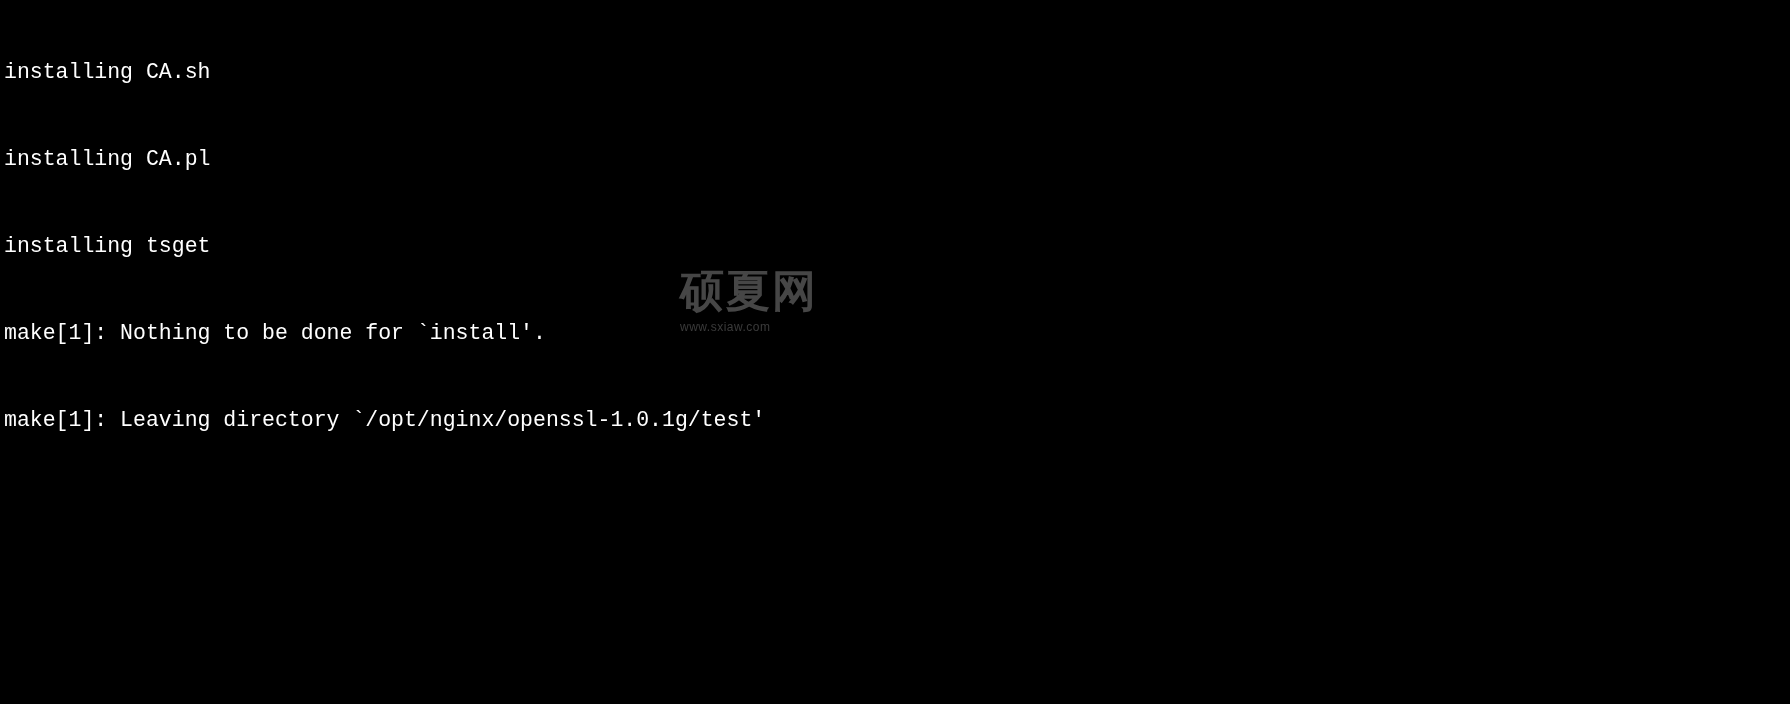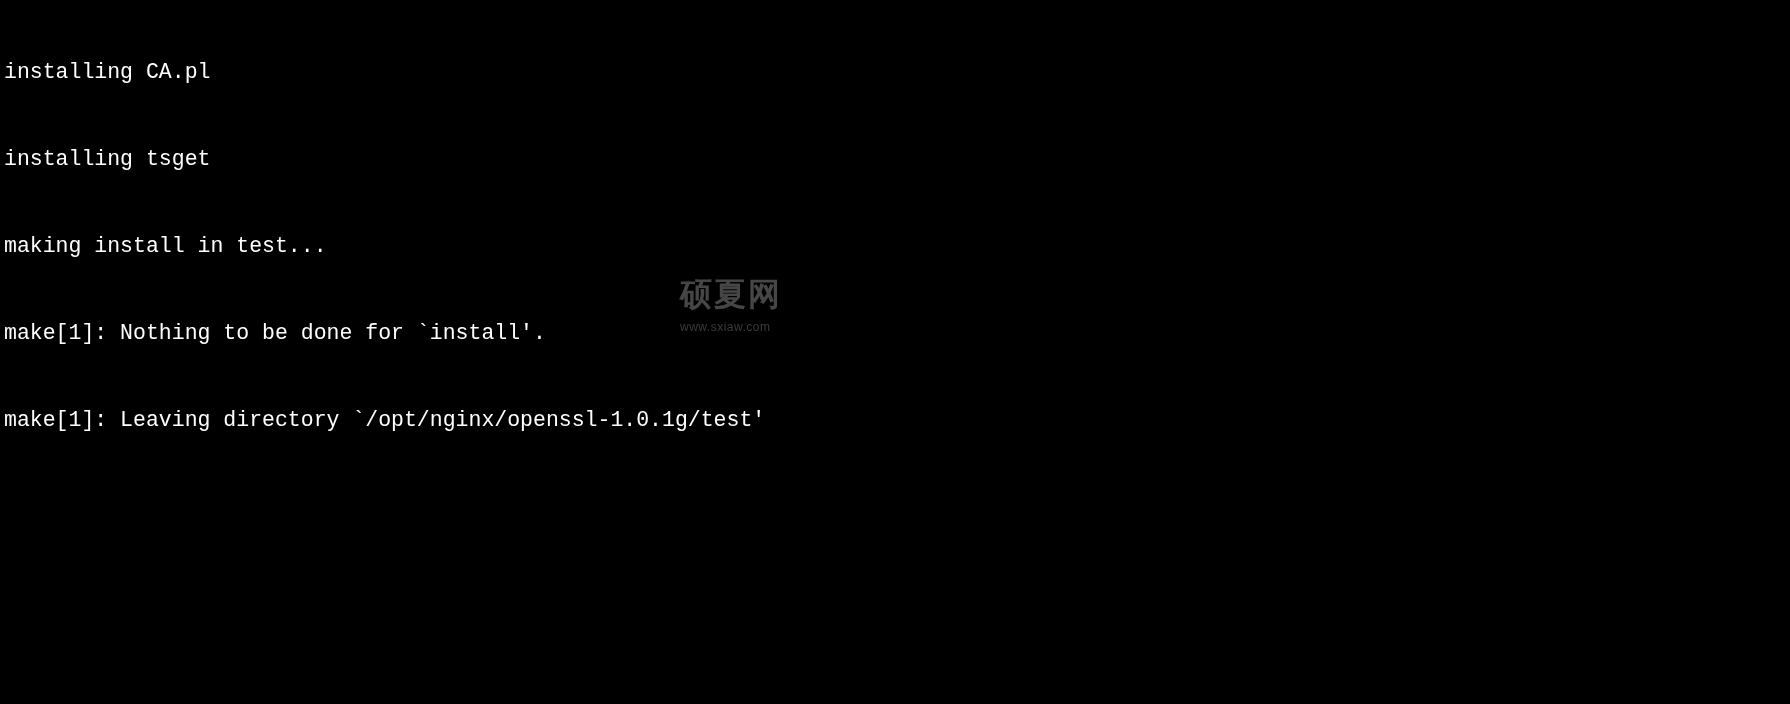--- a/index.html
+++ b/index.html
@@ -27,41 +27,41 @@
       display: block;
     }
     .watermark {
       position: absolute;
       top: 280px;
       left: 680px;
       text-align: left;
       pointer-events: none;
     }
     .watermark-main {
-      font-family: Liberation Sans, sans-serif;
-      font-size: 32px;
+      font-family: Liberation Mono, monospace;
+      font-size: 44px;
       font-weight: bold;
       color: rgba(128, 128, 128, 0.55);
       letter-spacing: 2px;
     }
     .watermark-sub {
       font-family: Arial, sans-serif;
       font-size: 12px;
       color: rgba(128, 128, 128, 0.45);
       margin-top: 4px;
       letter-spacing: 0.5px;
     }
   </style>
 </head>
 <body>
 
 <div class="terminal">
+  <span class="line">installing CA.sh</span>
   <span class="line">installing CA.pl</span>
   <span class="line">installing tsget</span>
-  <span class="line">making install in test...</span>
   <span class="line">make[1]: Nothing to be done for `install'.</span>
   <span class="line">make[1]: Leaving directory `/opt/nginx/openssl-1.0.1g/test'</span>
   
   
   
   
   
   
   
   

